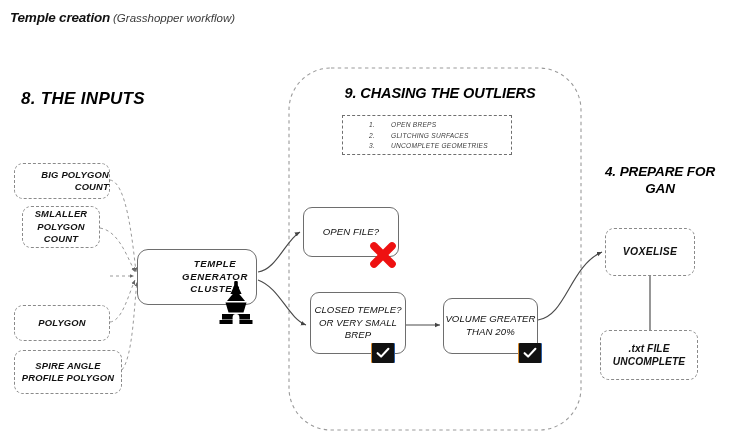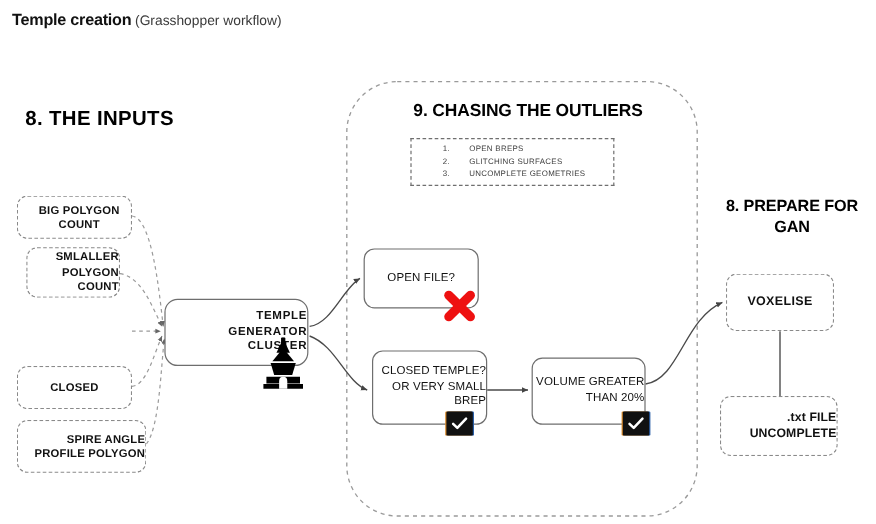--- a/index.html
+++ b/index.html
@@ -1,47 +1,47 @@
 <!DOCTYPE html>
 <html><head>
 <meta charset="utf-8">
 <style>
   html,body{margin:0;padding:0;background:#ffffff;}
   body{
     width:730px;height:437px;position:relative;overflow:hidden;
     font-family:"Liberation Sans","DejaVu Sans",sans-serif;
     color:#1a1a1a;
   }
-  #canvas{position:absolute;inset:0;width:730px;height:419px;}
+  #canvas{position:absolute;inset:0;width:730px;height:419px;font-style:italic;}
   svg.layer{position:absolute;left:0;top:0;width:730px;height:437px;pointer-events:none;}
 
   
   #title-bar{position:absolute;left:10px;top:8px;white-space:nowrap;}
   #title-main{font-size:13.5px;font-weight:bold;letter-spacing:-0.2px;color:#111;}
   #title-sub{font-size:11.5px;color:#3a3a3a;margin-left:3px;}
 
   
   .sec-head{position:absolute;font-weight:bold;color:#000;text-align:center;line-height:1.25;}
   #sec1-head{left:18px;top:88px;width:130px;font-size:17px;letter-spacing:0.3px;}
   #sec2-head{left:300px;top:84px;width:280px;font-size:14.5px;letter-spacing:-0.1px;}
   #sec3-head{left:600px;top:164px;width:120px;font-size:13.5px;letter-spacing:-0.1px;}
 
   
   .node{
     position:absolute;box-sizing:border-box;
-    display:flex;align-items:center;justify-content:center;text-align:right;
+    display:flex;align-items:center;justify-content:center;text-align:center;
     border-radius:9px;background:#fff;
     font-size:9.4px;font-weight:bold;line-height:1.32;color:#111;
     letter-spacing:0.2px;
   }
   .node.dashed{border:1.1px dashed #8a8a8a;}
   .node.solid{border:1.1px solid #6e6e6e;font-weight:normal;}
 
   
-  #in-0{left:14px;top:163px;width:96px;height:36px;text-align:center;justify-content:flex-start;padding-left:8px;}
+  #in-0{left:14px;top:163px;width:96px;height:36px;text-align:right;justify-content:flex-start;padding-left:8px;}
   #in-1{left:22px;top:206px;width:78px;height:42px;}
   #in-2{left:14px;top:256px;width:96px;height:40px;}
   #in-3{left:14px;top:305px;width:96px;height:36px;}
   #in-4{left:14px;top:350px;width:108px;height:44px;}
 
   
   #cluster{left:137px;top:249px;width:120px;height:56px;border-radius:11px;
            font-size:9.6px;letter-spacing:0.6px;}
 
   
@@ -119,21 +119,21 @@
       <path d="M538,320 C 566,316 570,266 602,252" marker-end="url(#arrow)"></path>
     </g>
 
     <path d="M650,276 L 650,330" fill="none" stroke="#4a4a4a" stroke-width="1.15"></path>
   </svg>
 
   <div class="sec-head" id="sec1-head">8.  THE INPUTS</div>
 
   <div class="node dashed" id="in-0">BIG  POLYGON COUNT</div>
   <div class="node dashed" id="in-1">SMLALLER POLYGON COUNT</div>
-  <div class="node dashed" id="in-3">CLOSED</div>
+  <div class="node dashed" id="in-3">POLYGON</div>
   <div class="node dashed" id="in-4">SPIRE ANGLE  PROFILE POLYGON</div>
 
   <div class="node solid" id="cluster" style="font-weight:bold;padding-left:36px;">TEMPLE GENERATOR CLUSTER</div>
 
   <svg id="temple-icon" viewBox="0 0 46 44">
     <g fill="#000">
       <path d="M23 1 L28.6 13 L17.4 13 Z"></path>
       <path d="M23 9 L32 20 L14 20 Z"></path>
       <rect x="21.2" y="0" width="3.6" height="6" rx="1.1"></rect>
       <path d="M12.5 21.5 L33.5 21.5 L30.5 31.5 L15.5 31.5 Z"></path>
@@ -171,19 +171,19 @@
       <path d="M1.6 6.2 L5.1 9.6 L12.4 1.8" fill="none" stroke="#fff" stroke-width="2.1" stroke-linecap="round" stroke-linejoin="round"></path>
     </svg>
   </div>
 
   <div class="mark checkbox" id="mark-check-2">
     <svg width="14" height="12" viewBox="0 0 14 12">
       <path d="M1.6 6.2 L5.1 9.6 L12.4 1.8" fill="none" stroke="#fff" stroke-width="2.1" stroke-linecap="round" stroke-linejoin="round"></path>
     </svg>
   </div>
 
-  <div class="sec-head" id="sec3-head">8. PREPARE FOR GAN</div>
+  <div class="sec-head" id="sec3-head">4. PREPARE FOR GAN</div>
 
   <div class="node dashed" id="voxelise">VOXELISE</div>
 
   <div class="node dashed" id="txtfile">.txt FILE UNCOMPLETE</div>
 
 </div>
 
 </body></html>

